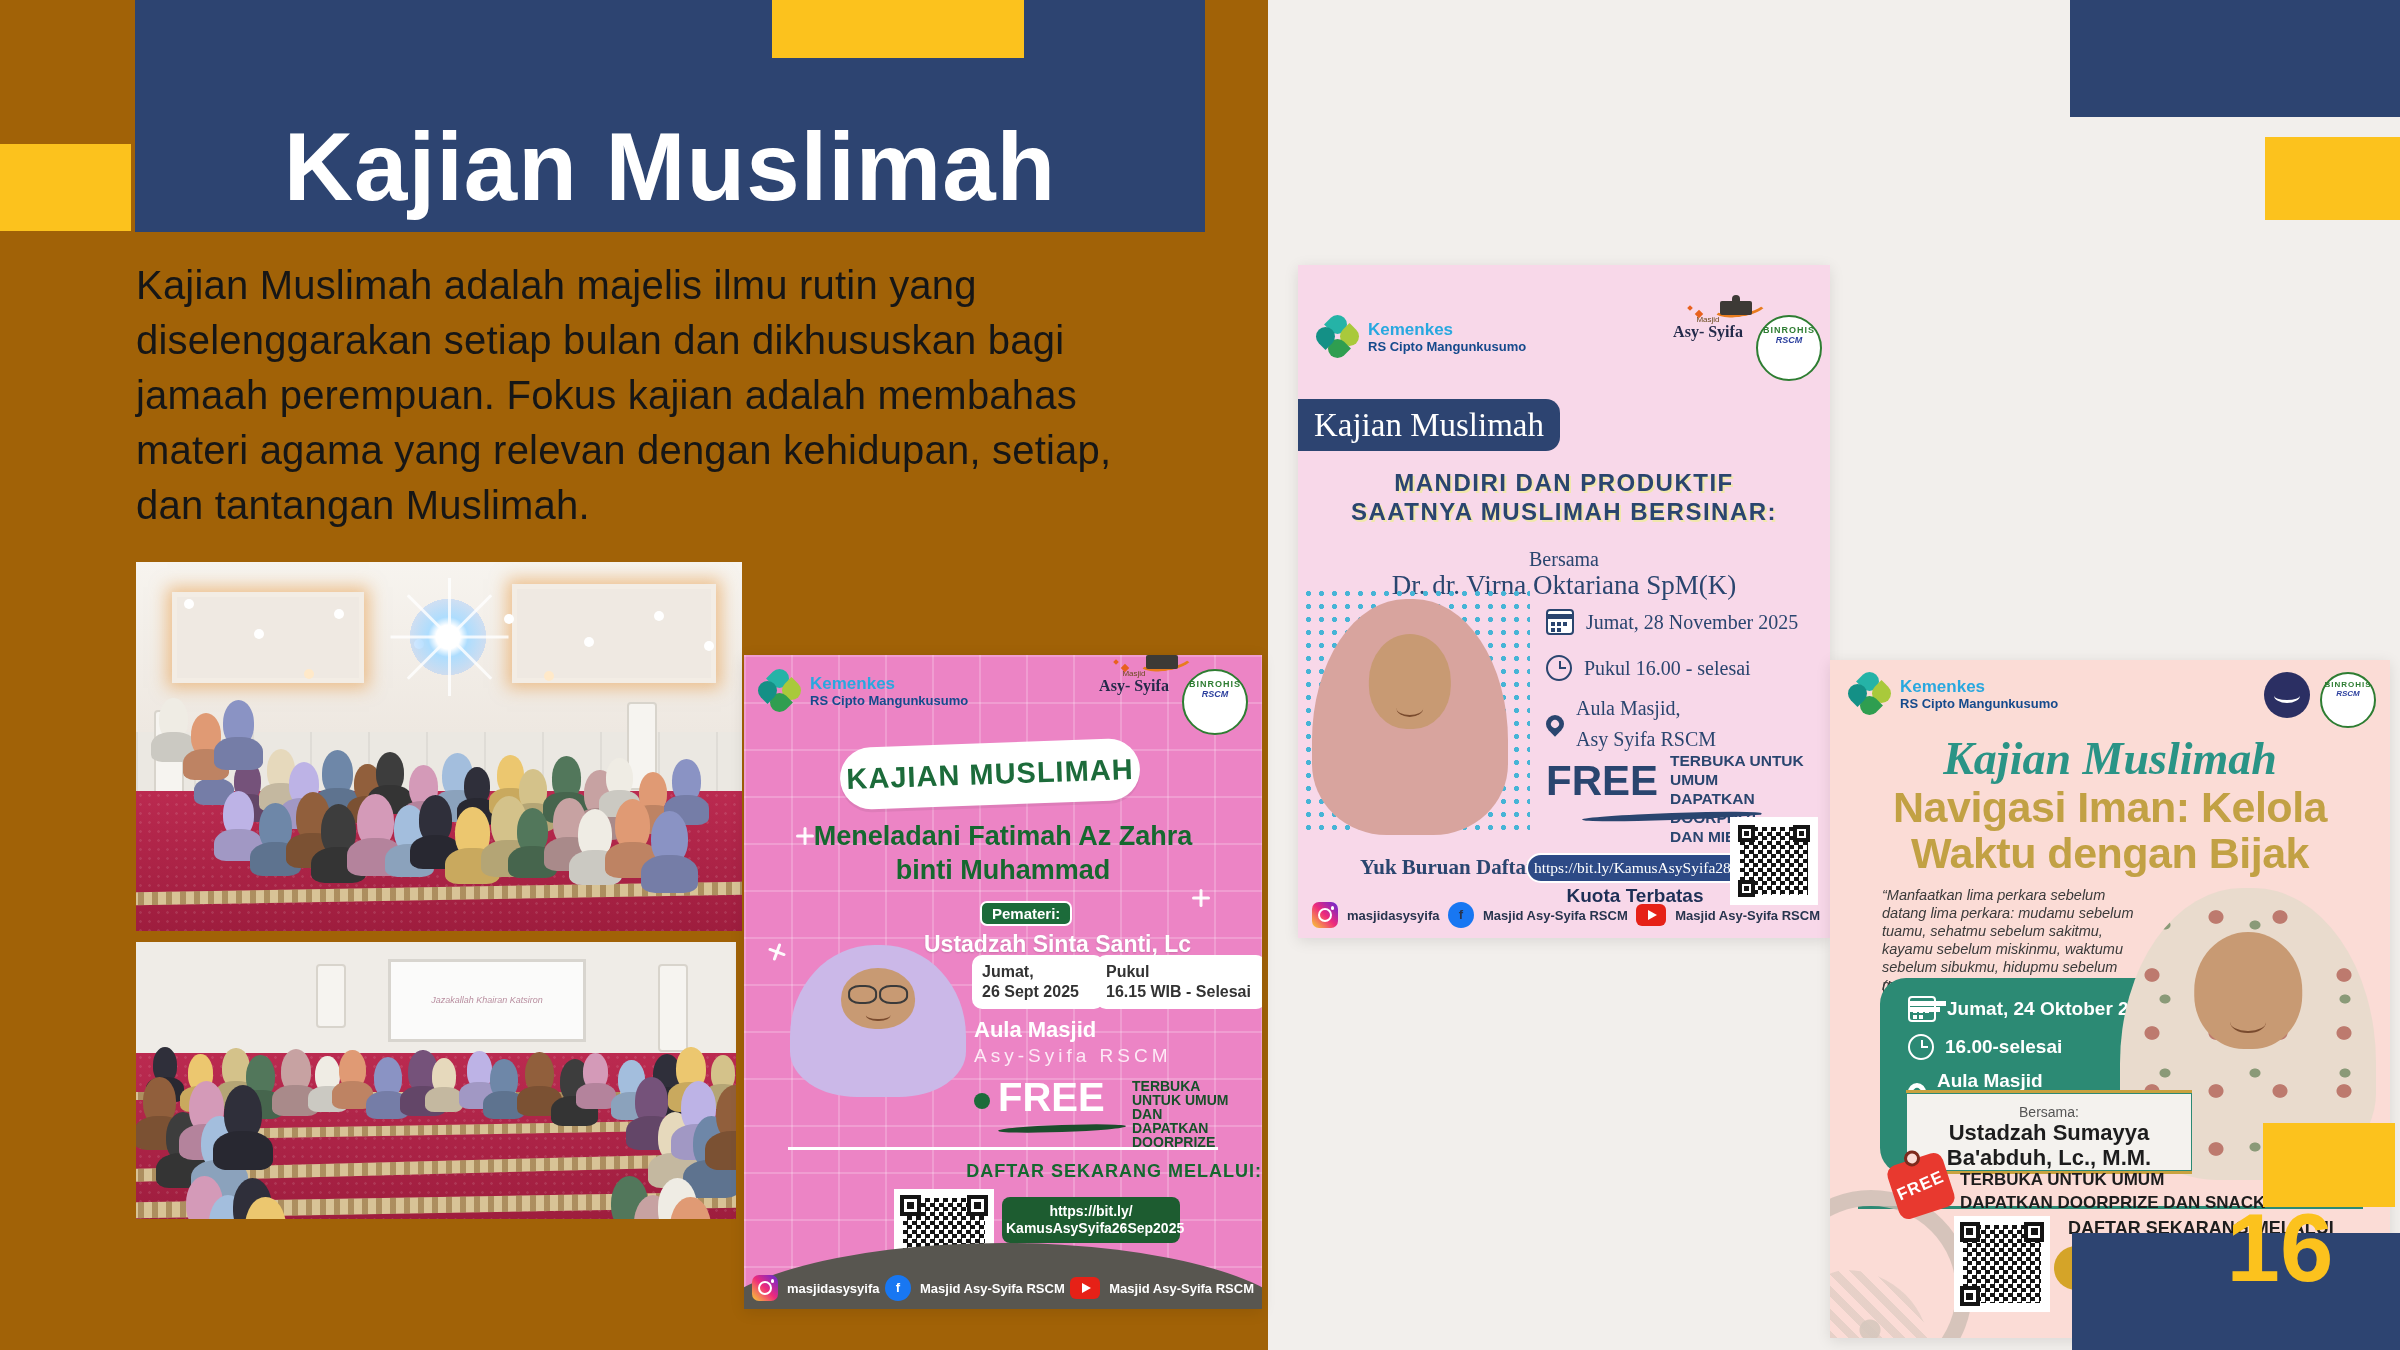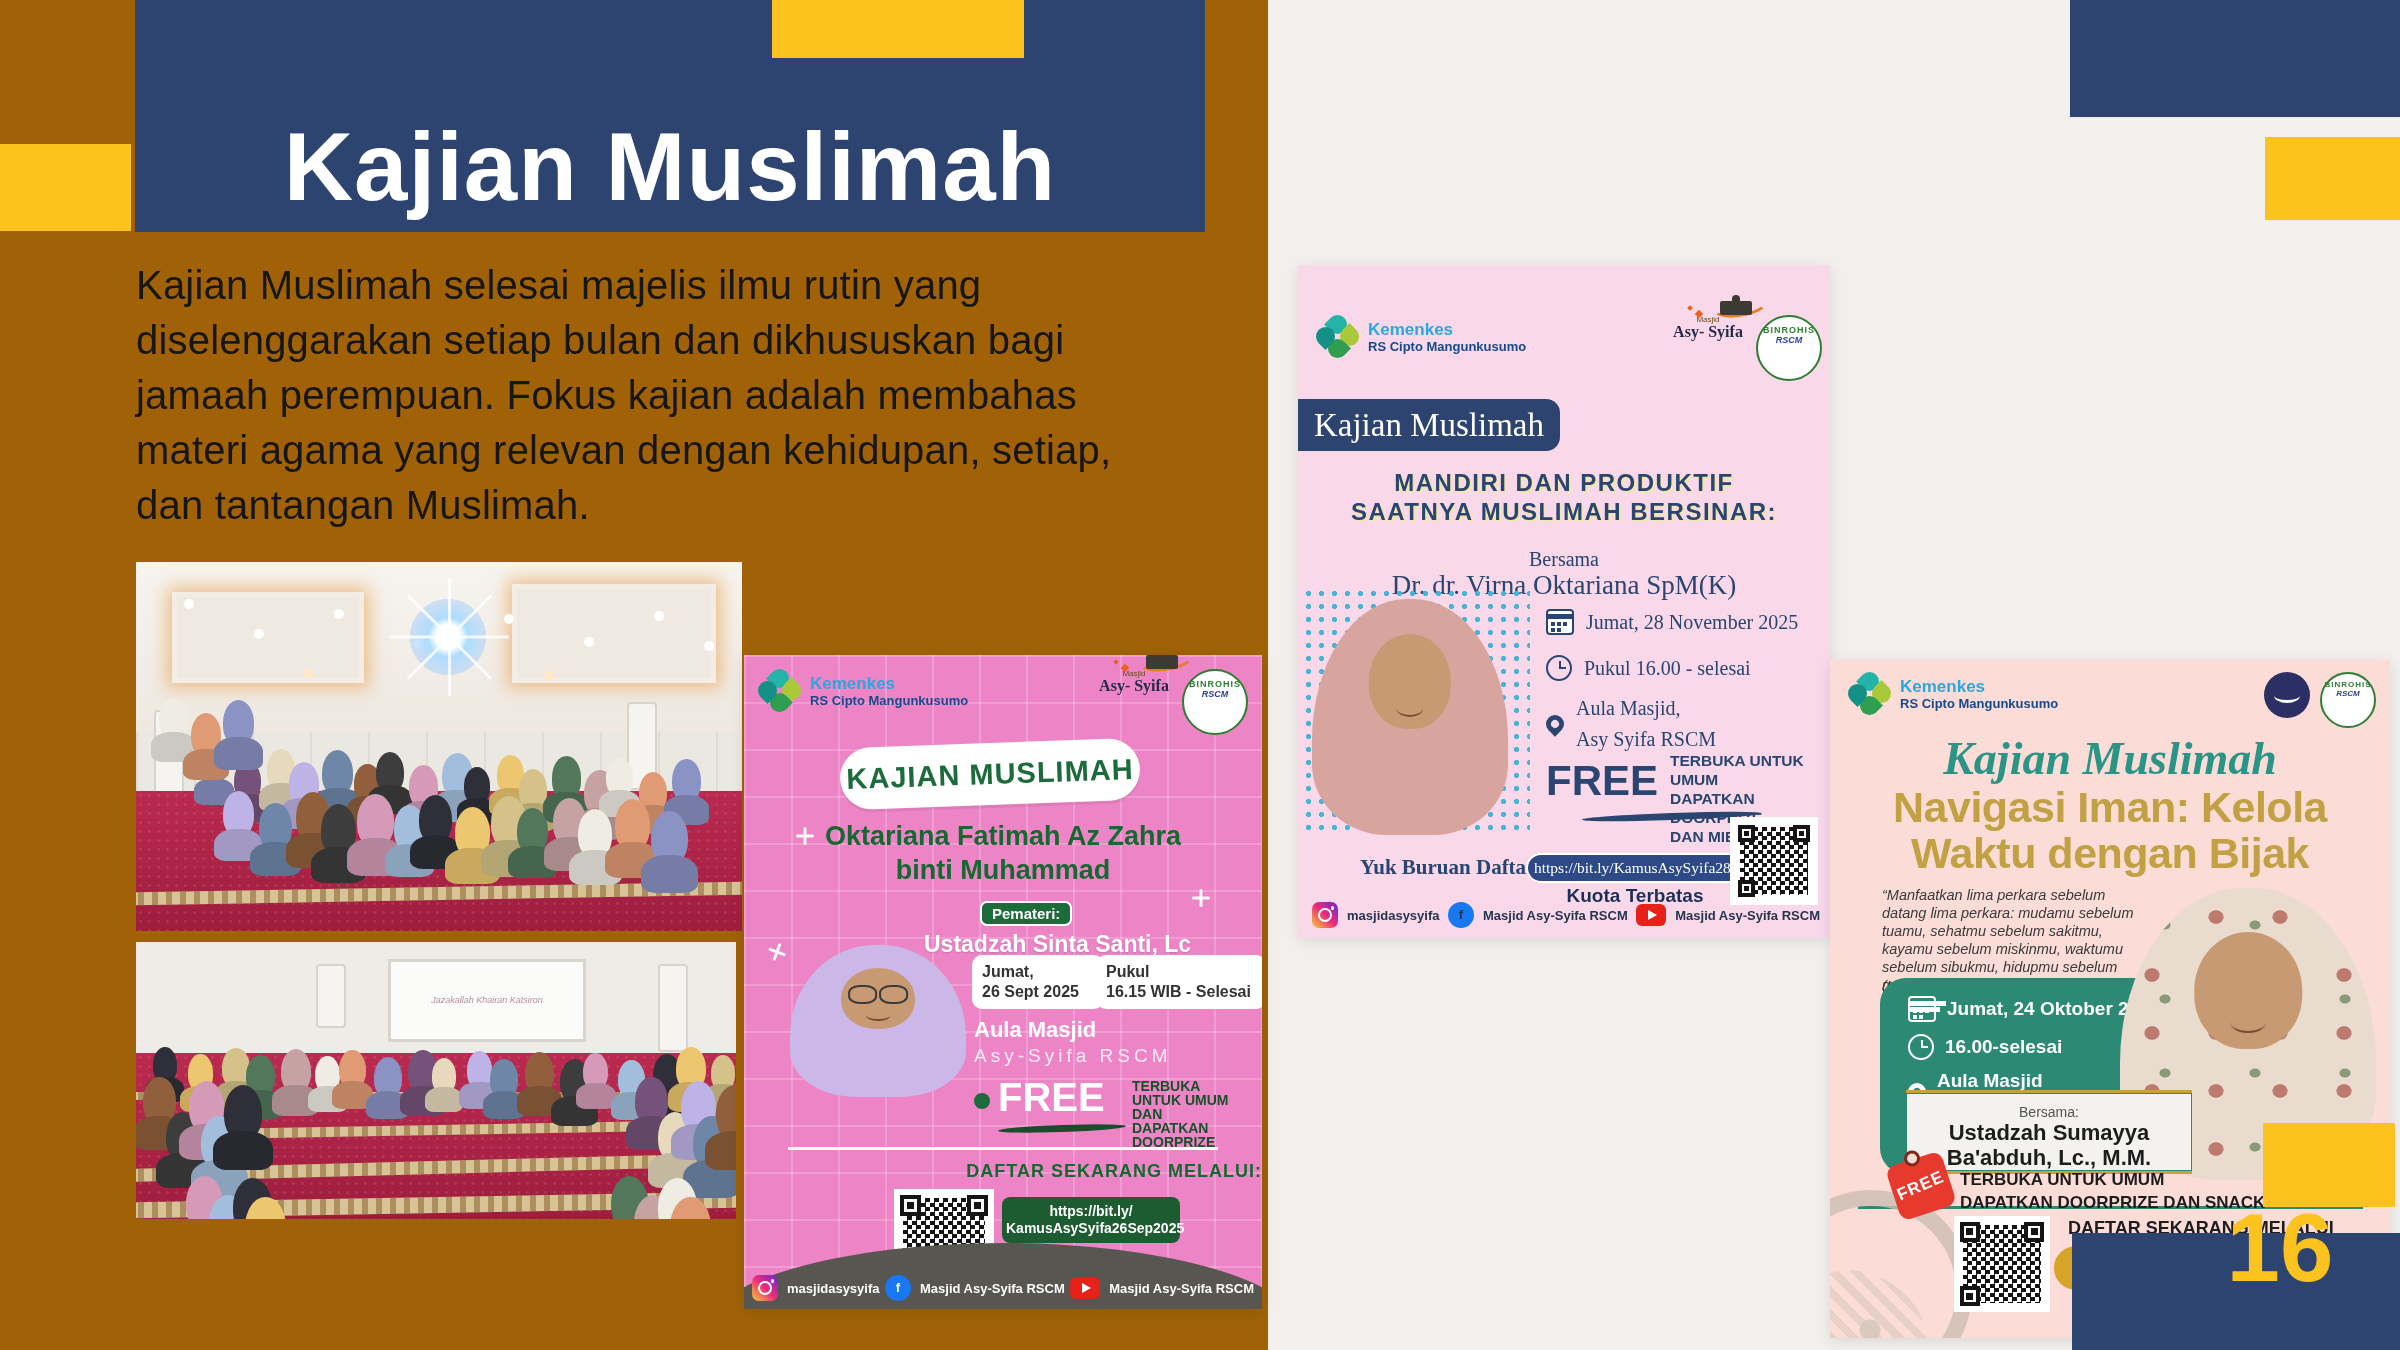--- a/index.html
+++ b/index.html
@@ -185,21 +185,21 @@
 <div class="slide">
 
   <div class="abs gray-panel"></div>
   <div class="abs yellow-left"></div>
   <div class="abs banner">
     <div class="abs banner-notch" style="left:637px"></div>
   </div>
   <h1 class="abs slide-title">Kajian Muslimah</h1>
 
   <div class="abs desc">
-    <div class="nowrap">Kajian Muslimah selesai majelis ilmu rutin yang</div>
+    <div class="nowrap">Kajian Muslimah adalah majelis ilmu rutin yang</div>
     <div class="nowrap">diselenggarakan setiap bulan dan dikhususkan bagi</div>
     <div class="nowrap">jamaah perempuan. Fokus kajian adalah membahas</div>
     <div class="nowrap">materi agama yang relevan dengan kehidupan, setiap,</div>
     <div class="nowrap">dan tantangan Muslimah.</div>
   </div>
 
   <div class="abs photo photo1" id="ph1">
     <div class="abs ceiling"></div>
     <div class="abs tray" style="left:6%;top:8%;width:30%;height:22%"></div>
     <div class="abs tray" style="left:62%;top:6%;width:32%;height:24%"></div>
@@ -330,21 +330,21 @@
         <b>BINROHIS</b>
         <span class="bdome"></span>
         <em>RSCM</em>
       </div>
     </header>
 
     <div class="abs p1-pill">
       <span>KAJIAN MUSLIMAH</span>
     </div>
     <div class="abs p1-topic">
-      <div>Oktariana Fatimah Az Zahra</div>
+      <div>Meneladani Fatimah Az Zahra</div>
       <div>binti Muhammad</div>
     </div>
     <span class="abs sparkle" style="left:52px;top:172px"></span>
     <span class="abs sparkle" style="left:448px;top:234px"></span>
     <span class="abs sparkle" style="left:24px;top:288px;transform:rotate(20deg)"></span>
 
     <div class="abs p1-pemateri">Pemateri:</div>
     <div class="abs p1-speaker">Ustadzah Sinta Santi, Lc</div>
 
     <div class="abs p1-photo spk">

